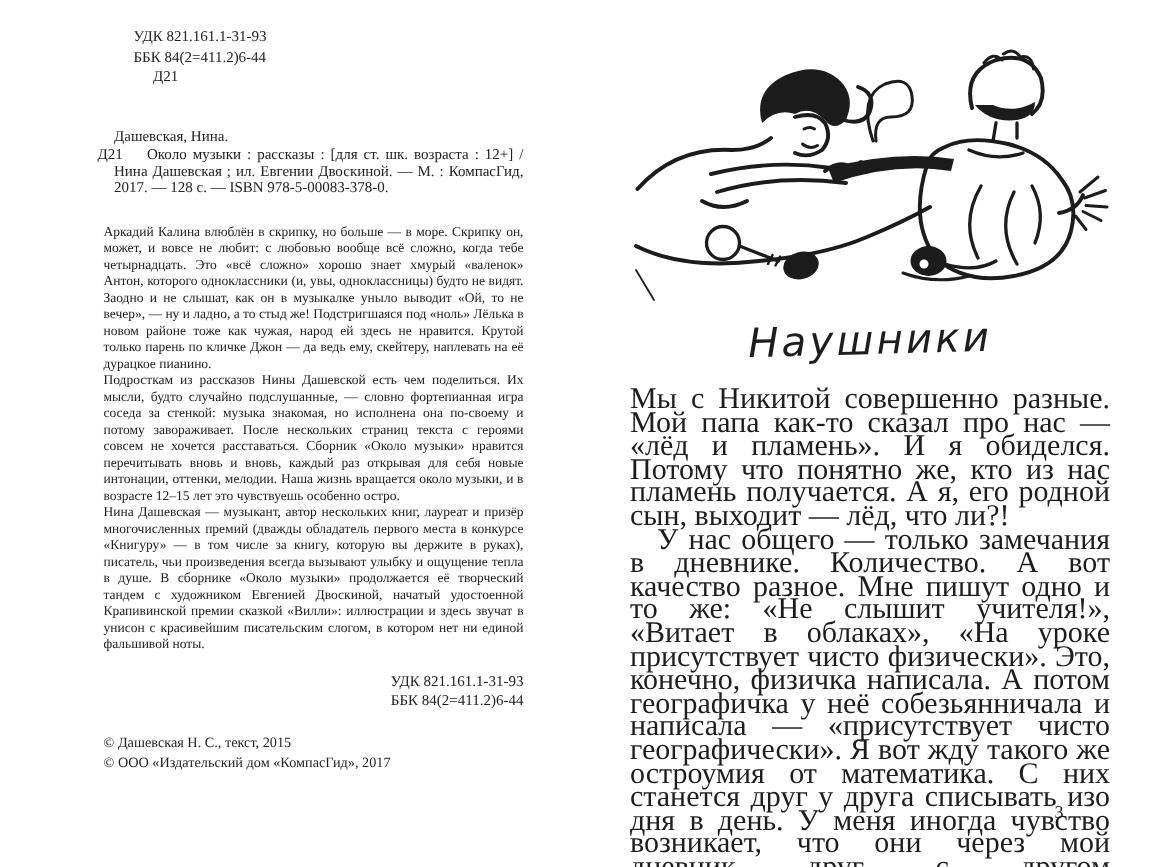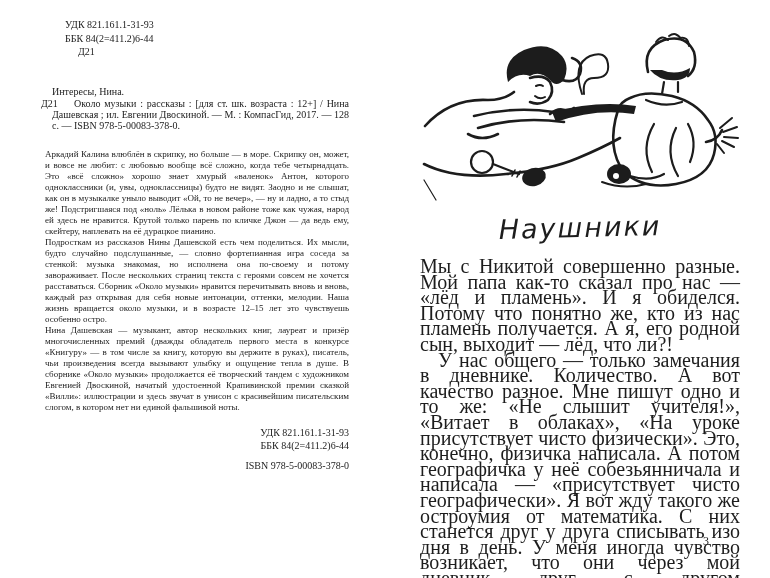--- a/index.html
+++ b/index.html
@@ -6,21 +6,21 @@
   .spread{
     position:relative;
     width:770px;height:578px;
     margin:0 auto;
     background:#ffffff;
     color:#222;
     font-family:"Liberation Serif","DejaVu Serif",serif;
     overflow:hidden;
   }
   .page{position:absolute;top:0;height:578px;box-sizing:border-box;}
-  .page-left{left:0;width:385px;padding:18px 36px 0 45px;}
+  .page-left{left:0;width:385px;padding:18px 36px 0 69px;}
   .page-right{right:0;width:385px;padding:30px 30px 0 35px;}
 
   
   .top-codes{margin-left:20px;font-size:10px;line-height:13.5px;white-space:nowrap;}
   .top-codes .code{text-indent:13px;}
   .author{margin-top:26px;margin-left:7px;font-size:10px;line-height:13px;}
   .bib-entry{position:relative;margin-left:7px;}
   .bib-entry .entry-code{position:absolute;left:-11px;top:0;font-size:10px;}
   .bib-entry p{margin:0;font-size:10px;line-height:11px;text-indent:22px;text-align:justify;}
   .annotation{margin-top:18px;}
@@ -66,41 +66,44 @@
 <div class="spread">
 
   <section class="page page-left">
 
     <div class="top-codes">
       <div>УДК 821.161.1-31-93</div>
       <div>ББК 84(2=411.2)6-44</div>
       <div class="code">Д21</div>
     </div>
 
-    <div class="author">Интересы, Нина.</div>
+    <div class="author">Дашевская, Нина.</div>
 
     <div class="bib-entry">
       <span class="entry-code">Д21</span>
       <p>Около музыки : рассказы : [для ст. шк. возраста : 12+] / Нина Дашевская ; ил. Евгении Двоскиной. — М. : КомпасГид, 2017. — 128 с. — ISBN 978-5-00083-378-0.</p>
     </div>
 
     <div class="annotation">
       <p>Аркадий Калина влюблён в скрипку, но больше — в море. Скрипку он, может, и вовсе не любит: с любовью вообще всё сложно, когда тебе четырнадцать. Это «всё сложно» хорошо знает хмурый «валенок» Антон, которого одноклассники (и, увы, одноклассницы) будто не видят. Заодно и не слышат, как он в музыкалке уныло выводит «Ой, то не вечер», — ну и ладно, а то стыд же! Подстригшаяся под «ноль» Лёлька в новом районе тоже как чужая, народ ей здесь не нравится. Крутой только парень по кличке Джон — да ведь ему, скейтеру, наплевать на её дурацкое пианино.</p>
       <p>Подросткам из рассказов Нины Дашевской есть чем поделиться. Их мысли, будто случайно подслушанные, — словно фортепианная игра соседа за стенкой: музыка знакомая, но исполнена она по-своему и потому завораживает. После нескольких страниц текста с героями совсем не хочется расставаться. Сборник «Около музыки» нравится перечитывать вновь и вновь, каждый раз открывая для себя новые интонации, оттенки, мелодии. Наша жизнь вращается около музыки, и в возрасте 12–15 лет это чувствуешь особенно остро.</p>
       <p>Нина Дашевская — музыкант, автор нескольких книг, лауреат и призёр многочисленных премий (дважды обладатель первого места в конкурсе «Книгуру» — в том числе за книгу, которую вы держите в руках), писатель, чьи произведения всегда вызывают улыбку и ощущение тепла в душе. В сборнике «Около музыки» продолжается её творческий тандем с художником Евгенией Двоскиной, начатый удостоенной Крапивинской премии сказкой «Вилли»: иллюстрации и здесь звучат в унисон с красивейшим писательским слогом, в котором нет ни единой фальшивой ноты.</p>
     </div>
 
     <div class="codes-right">
       <div>УДК 821.161.1-31-93</div>
       <div>ББК 84(2=411.2)6-44</div>
     </div>
 
 
+    <div class="copyright">
+      <div>© Дашевская Н. С., текст, 2015</div>
+      <div>© ООО «Издательский дом «КомпасГид», 2017</div>
+    </div>
 
-    <div class="isbn">ISBN 978-5-00083-378-0</div>
   </section>
 
   <section class="page page-right">
 
     <div class="illustration">
       <svg viewBox="0 0 320 178" xmlns="http://www.w3.org/2000/svg" aria-hidden="true">
         <g fill="none" stroke="#1c1c1c" stroke-width="2.6" stroke-linecap="round" stroke-linejoin="round">
 
           <path d="M3,96 Q28,68 66,70 Q82,70 92,62"></path>
           <path d="M2,134 Q34,150 84,144 Q128,140 156,128 Q180,118 198,108"></path>

